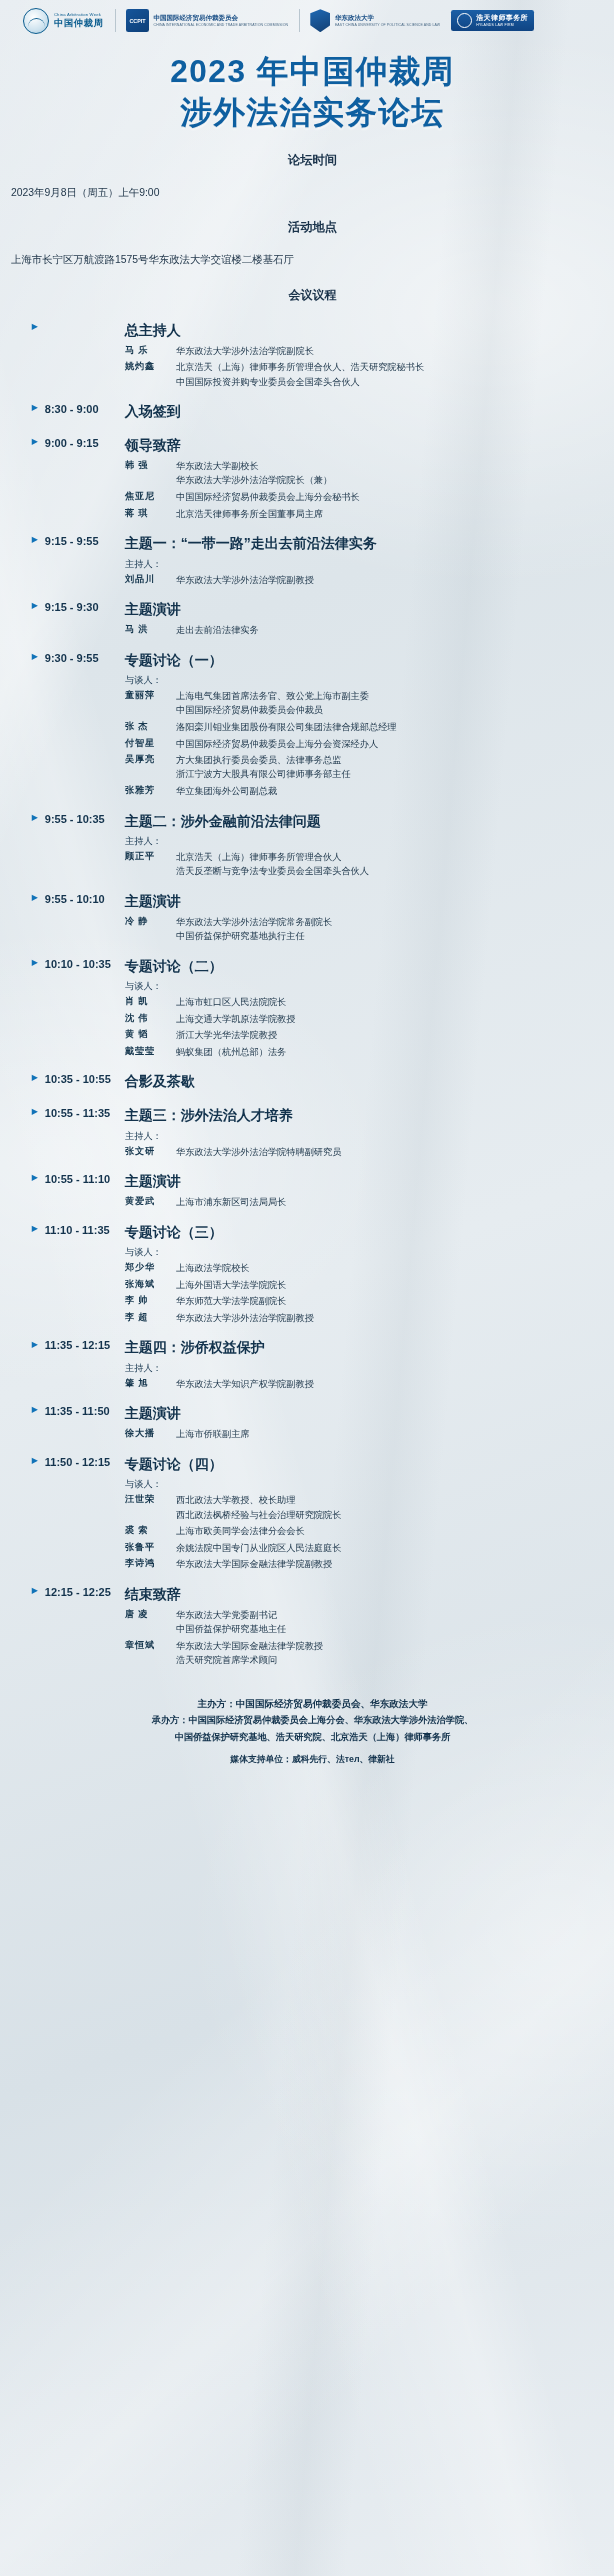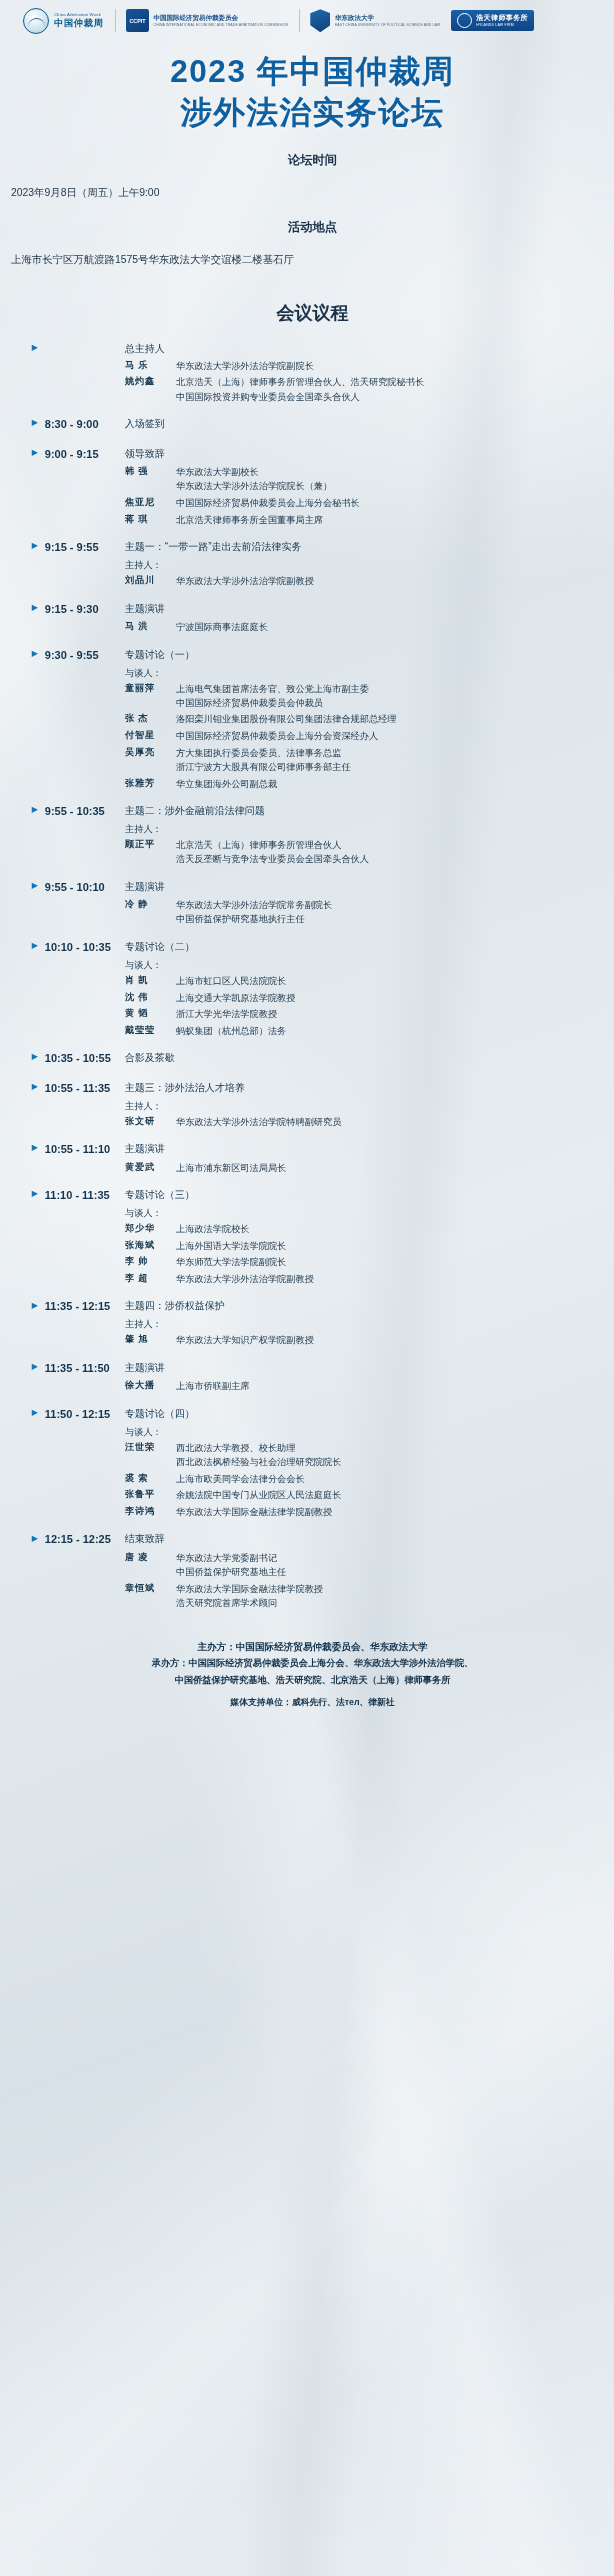--- a/index.html
+++ b/index.html
@@ -120,24 +120,24 @@
     margin-top: 18.4px;
   }
   .sub-val {
     text-align: left;
     font-size: 10.4px;
     color: #1d3347;
     margin-top: 17px;
   }
   .agenda-head {
     text-align: center;
-    font-size: 18px;
+    font-size: 12px;
     font-weight: bold;
     color: #19324a;
-    margin-top: 34px;
+    margin-top: 20px;
   }
 
   
   .agenda { margin: 14px 20px 0 20px; }
   .block { margin-bottom: 3.1px; }
   .row {
     display: flex;
     align-items: flex-start;
     padding: 1.9px 0;
   }
@@ -153,23 +153,23 @@
   .tri svg { display:block; }
   .time {
     flex: 0 0 auto;
     width: 80px;
     font-size: 11px;
     color: #13334d;
     font-weight: bold;
     line-height: 1.5;
   }
   .label {
-    font-size: 10px;
+    font-size: 14px;
     color: #13334d;
-    font-weight: normal;
+    font-weight: bold;
     line-height: 1.5;
   }
   .people { margin-left: 94px; }
   .prow {
     display: flex;
     align-items: flex-start;
     padding: 1.2px 0;
   }
   .pname {
     flex: 0 0 auto;
@@ -363,21 +363,21 @@
                 <polygon points="1,1 9,5 1,9" fill="#1173b8"></polygon>
               </svg>
             </span>
             <div class="time">9:15 - 9:30</div>
             <div class="label">主题演讲</div>
           </div>
           <div class="people">
             <div class="prow">
               <div class="pname">马 洪</div>
               <div class="ptitles">
-                <div>宁波国际商事法庭庭长</div>
+                <div>走出去前沿法律实务</div>
               </div>
             </div>
           </div>
           <div class="spacer"></div>
         </div>
         <div class="block">
           <div class="row">
             <span class="tri">
               <svg width="7.7" height="7.7" viewBox="0 0 10 10">
                 <polygon points="1,1 9,5 1,9" fill="#1173b8"></polygon>

